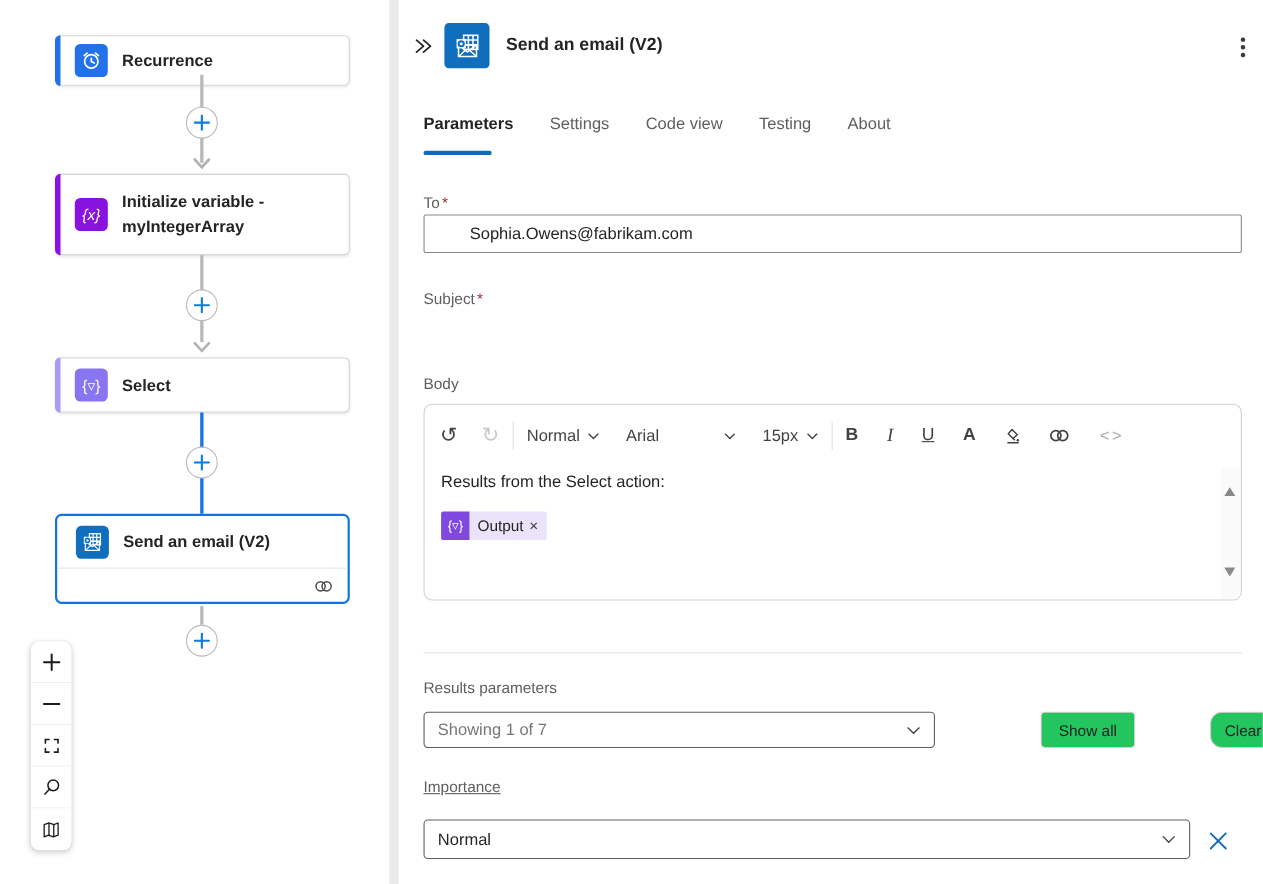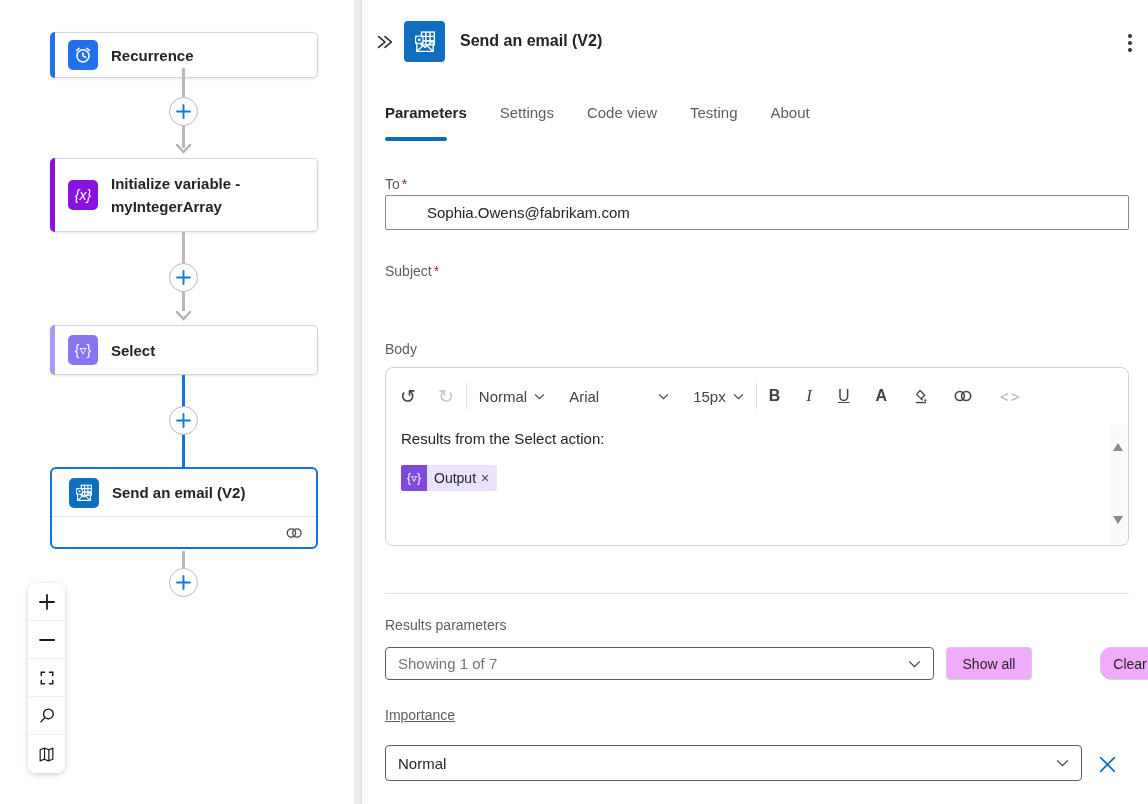--- a/index.html
+++ b/index.html
@@ -75,21 +75,21 @@
   .scroll-arrow.up { top:18px; border-bottom:8px solid #8a8886; }
   .scroll-arrow.down { bottom:20px; border-top:8px solid #8a8886; }
 
   #section-divider { position:absolute; left:385px; top:593px; width:744px; height:1px; background:#e1e1e1; }
 
   .dropdown { position:absolute; border:1px solid #605e5c; border-radius:4px; background:#fff; display:flex; align-items:center;
               font-size:15px; padding:0 12px; cursor:pointer; }
   .dropdown .dd-value { flex:1; }
   .muted { color:#767676; }
 
-  .ghost-btn { position:absolute; top:647px; height:33px; border:1px solid #d1d1d1; border-radius:4px; background:#f0abfc;
+  .ghost-btn { position:absolute; top:647px; height:33px; border:1px solid #d1d1d1; border-radius:4px; background:#22c55e;
                font-size:14px; color:#242424; display:flex; align-items:center; justify-content:center; cursor:pointer; }
 
   #importance-clear { position:absolute; left:1094px; top:751px; width:26px; height:26px; display:flex; align-items:center; justify-content:center; cursor:pointer; }
 
   svg { display:block; }
 </style>
 </head>
 <body>
 
 <div id="stage">
@@ -338,21 +338,21 @@
 
     <div id="rte-scrollbar">
       <div class="scroll-arrow up"></div>
       <div class="scroll-arrow down"></div>
     </div>
   </div>
 
   <div id="section-divider"></div>
 
   <div class="field-label" style="top:617px;">Results parameters</div>
-  <div class="dropdown" style="left:385px; top:647px; width:549px; height:33px;">
+  <div class="dropdown" style="left:385px; top:647px; width:465px; height:33px;">
     <span class="dd-value muted">Showing 1 of 7</span>
     <svg width="13" height="8" viewBox="0 0 14 9" fill="none" stroke="#424242" stroke-width="1.4">
         <path d="M1 1.5 L7 7.5 L13 1.5"></path>
       </svg>
   </div>
   <div class="ghost-btn" style="left:946px; width:86px;">Show all</div>
   <div class="ghost-btn" style="left:1100px; width:78px;border-radius:11px;">Clear all</div>
 
   <div class="field-label" style="top:707px;text-decoration:underline;">Importance</div>
   <div class="dropdown" style="left:385px; top:745px; width:697px; height:36px;">

